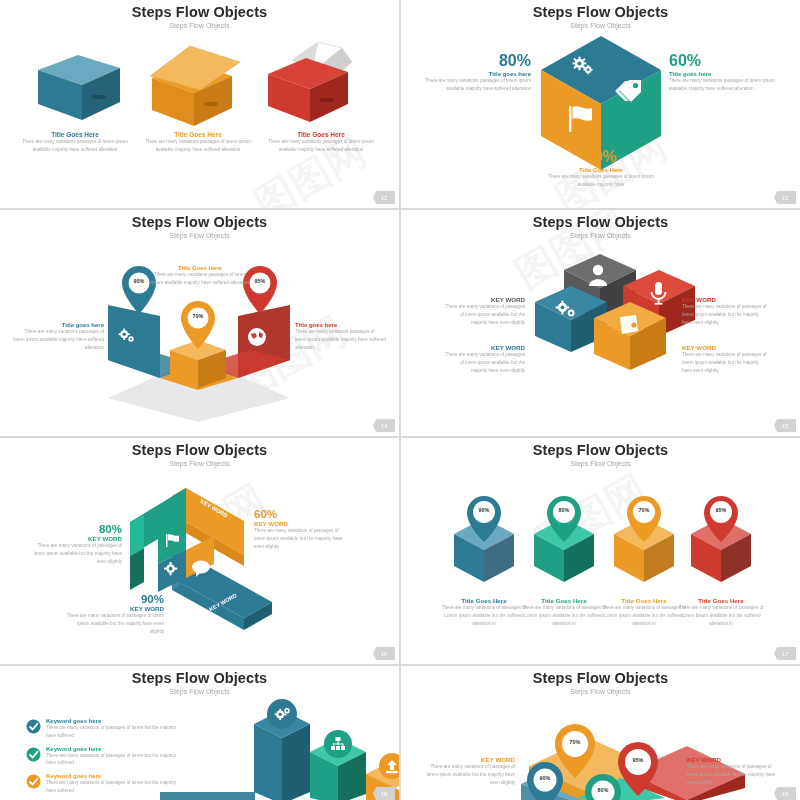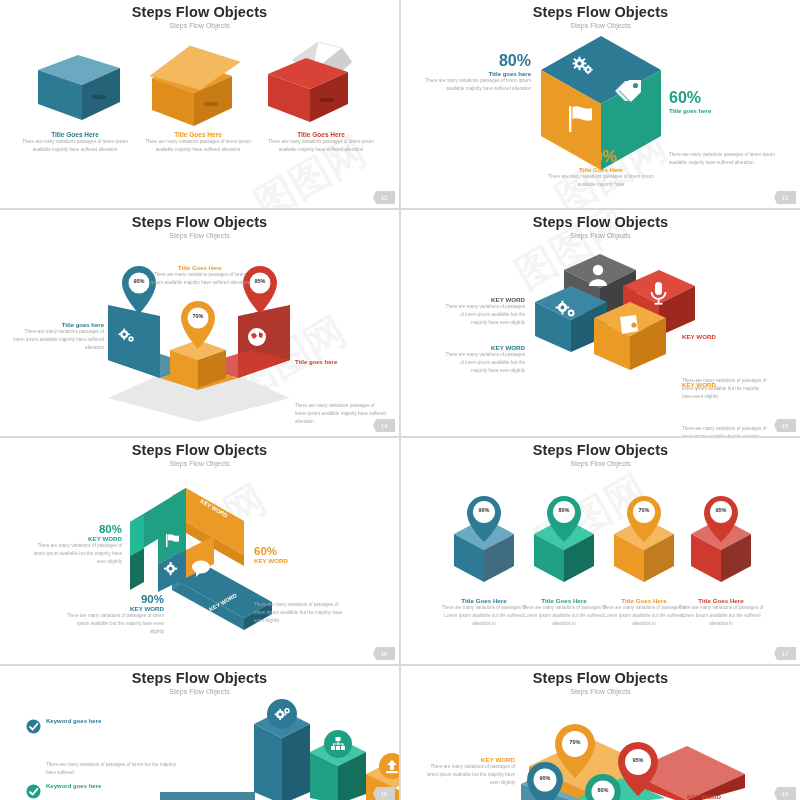--- a/index.html
+++ b/index.html
@@ -9,21 +9,21 @@
   .slide{position:relative;background:#fff;overflow:hidden;}
   .s-title{text-align:center;font-size:14.5px;font-weight:bold;color:#2b2b2b;margin-top:4px;letter-spacing:.1px;}
   .s-sub{text-align:center;font-size:7px;color:#a6a6a6;margin-top:2px;}
   .pgnum{position:absolute;right:4px;bottom:4px;width:22px;height:13px;background:#d2d2d2;color:#fff;
          font-size:6px;display:flex;align-items:center;justify-content:center;
          clip-path:polygon(14% 0,100% 0,100% 100%,14% 100%,0 50%);}
   .wm{position:absolute;color:rgba(0,0,0,.045);font-size:40px;font-weight:bold;
       transform:rotate(-30deg);pointer-events:none;user-select:none;}
   .ttl{font-weight:bold;text-align:center;}
   .body-txt{color:#a9a9a9;font-size:4.6px;line-height:1.7;text-align:center;}
-  .rt{text-align:right;}.lt{text-align:left;margin-top:37px;}
+  .rt{text-align:right;}.lt{text-align:left;}
   svg{display:block;overflow:visible;}
   .sv{position:absolute;left:0;top:0;}
   .tb{position:absolute;}
 </style>
 </head>
 <body>
 
 <div class="grid">
 
   <div class="slide">

